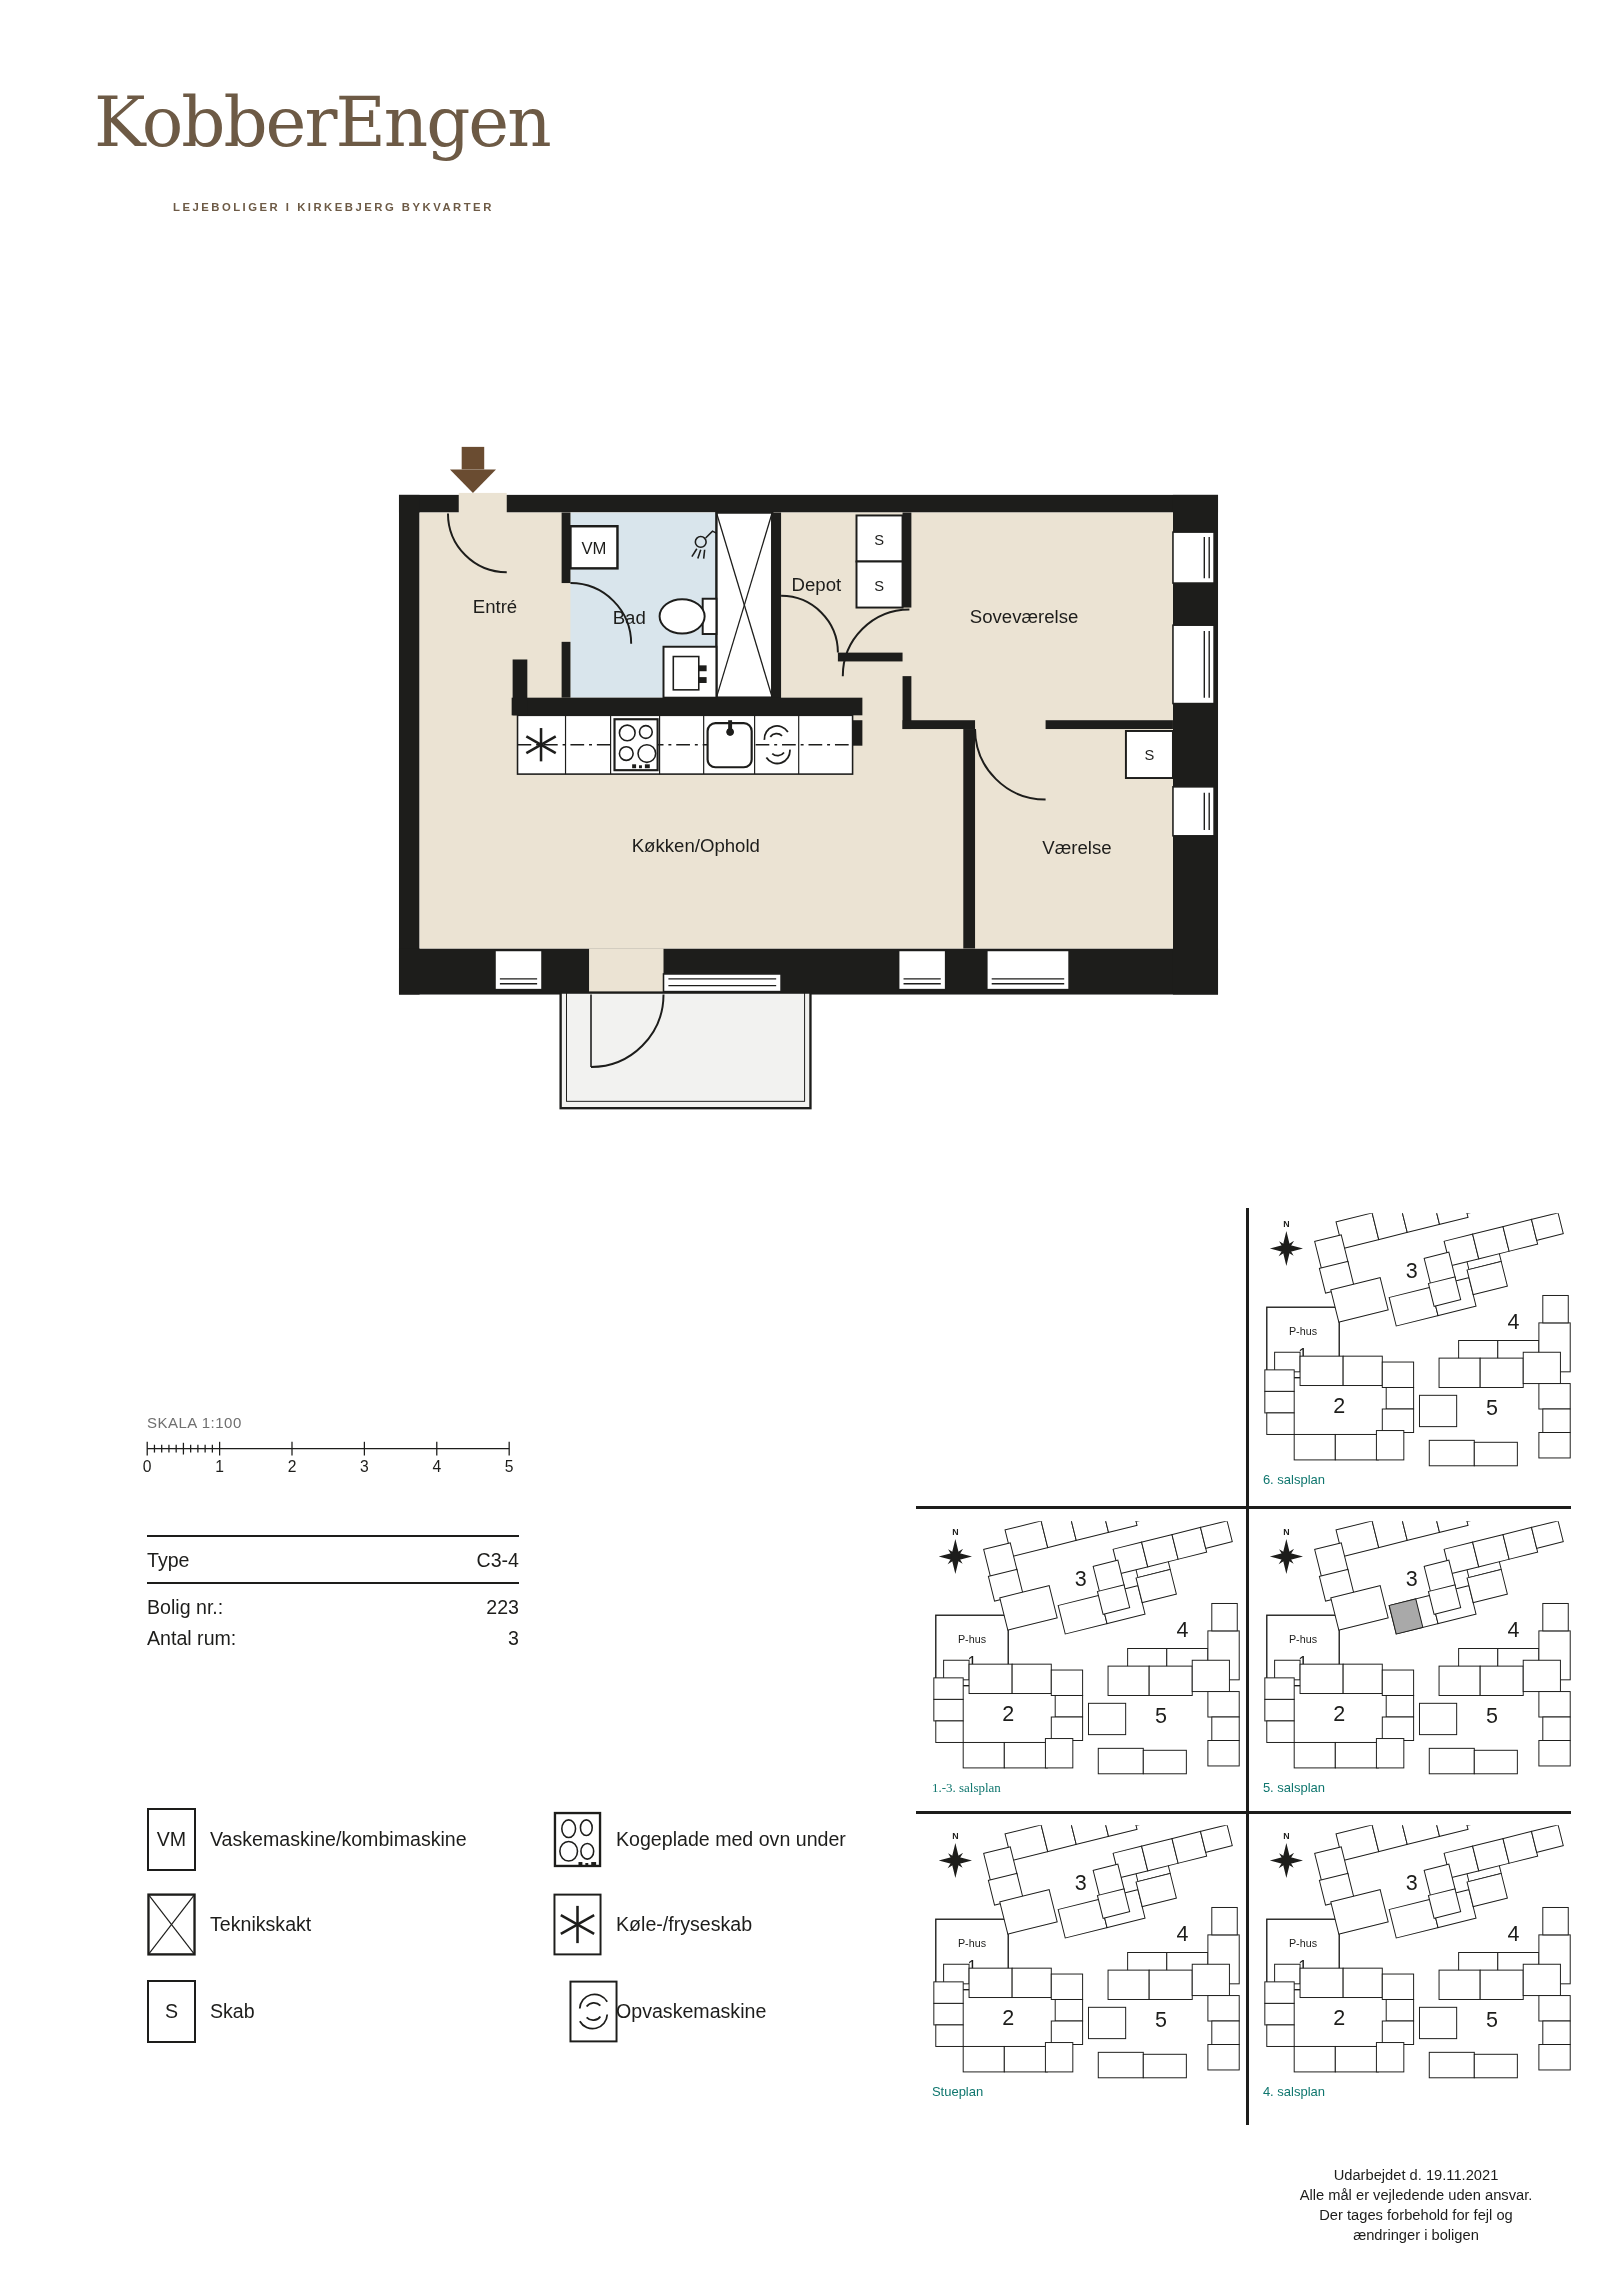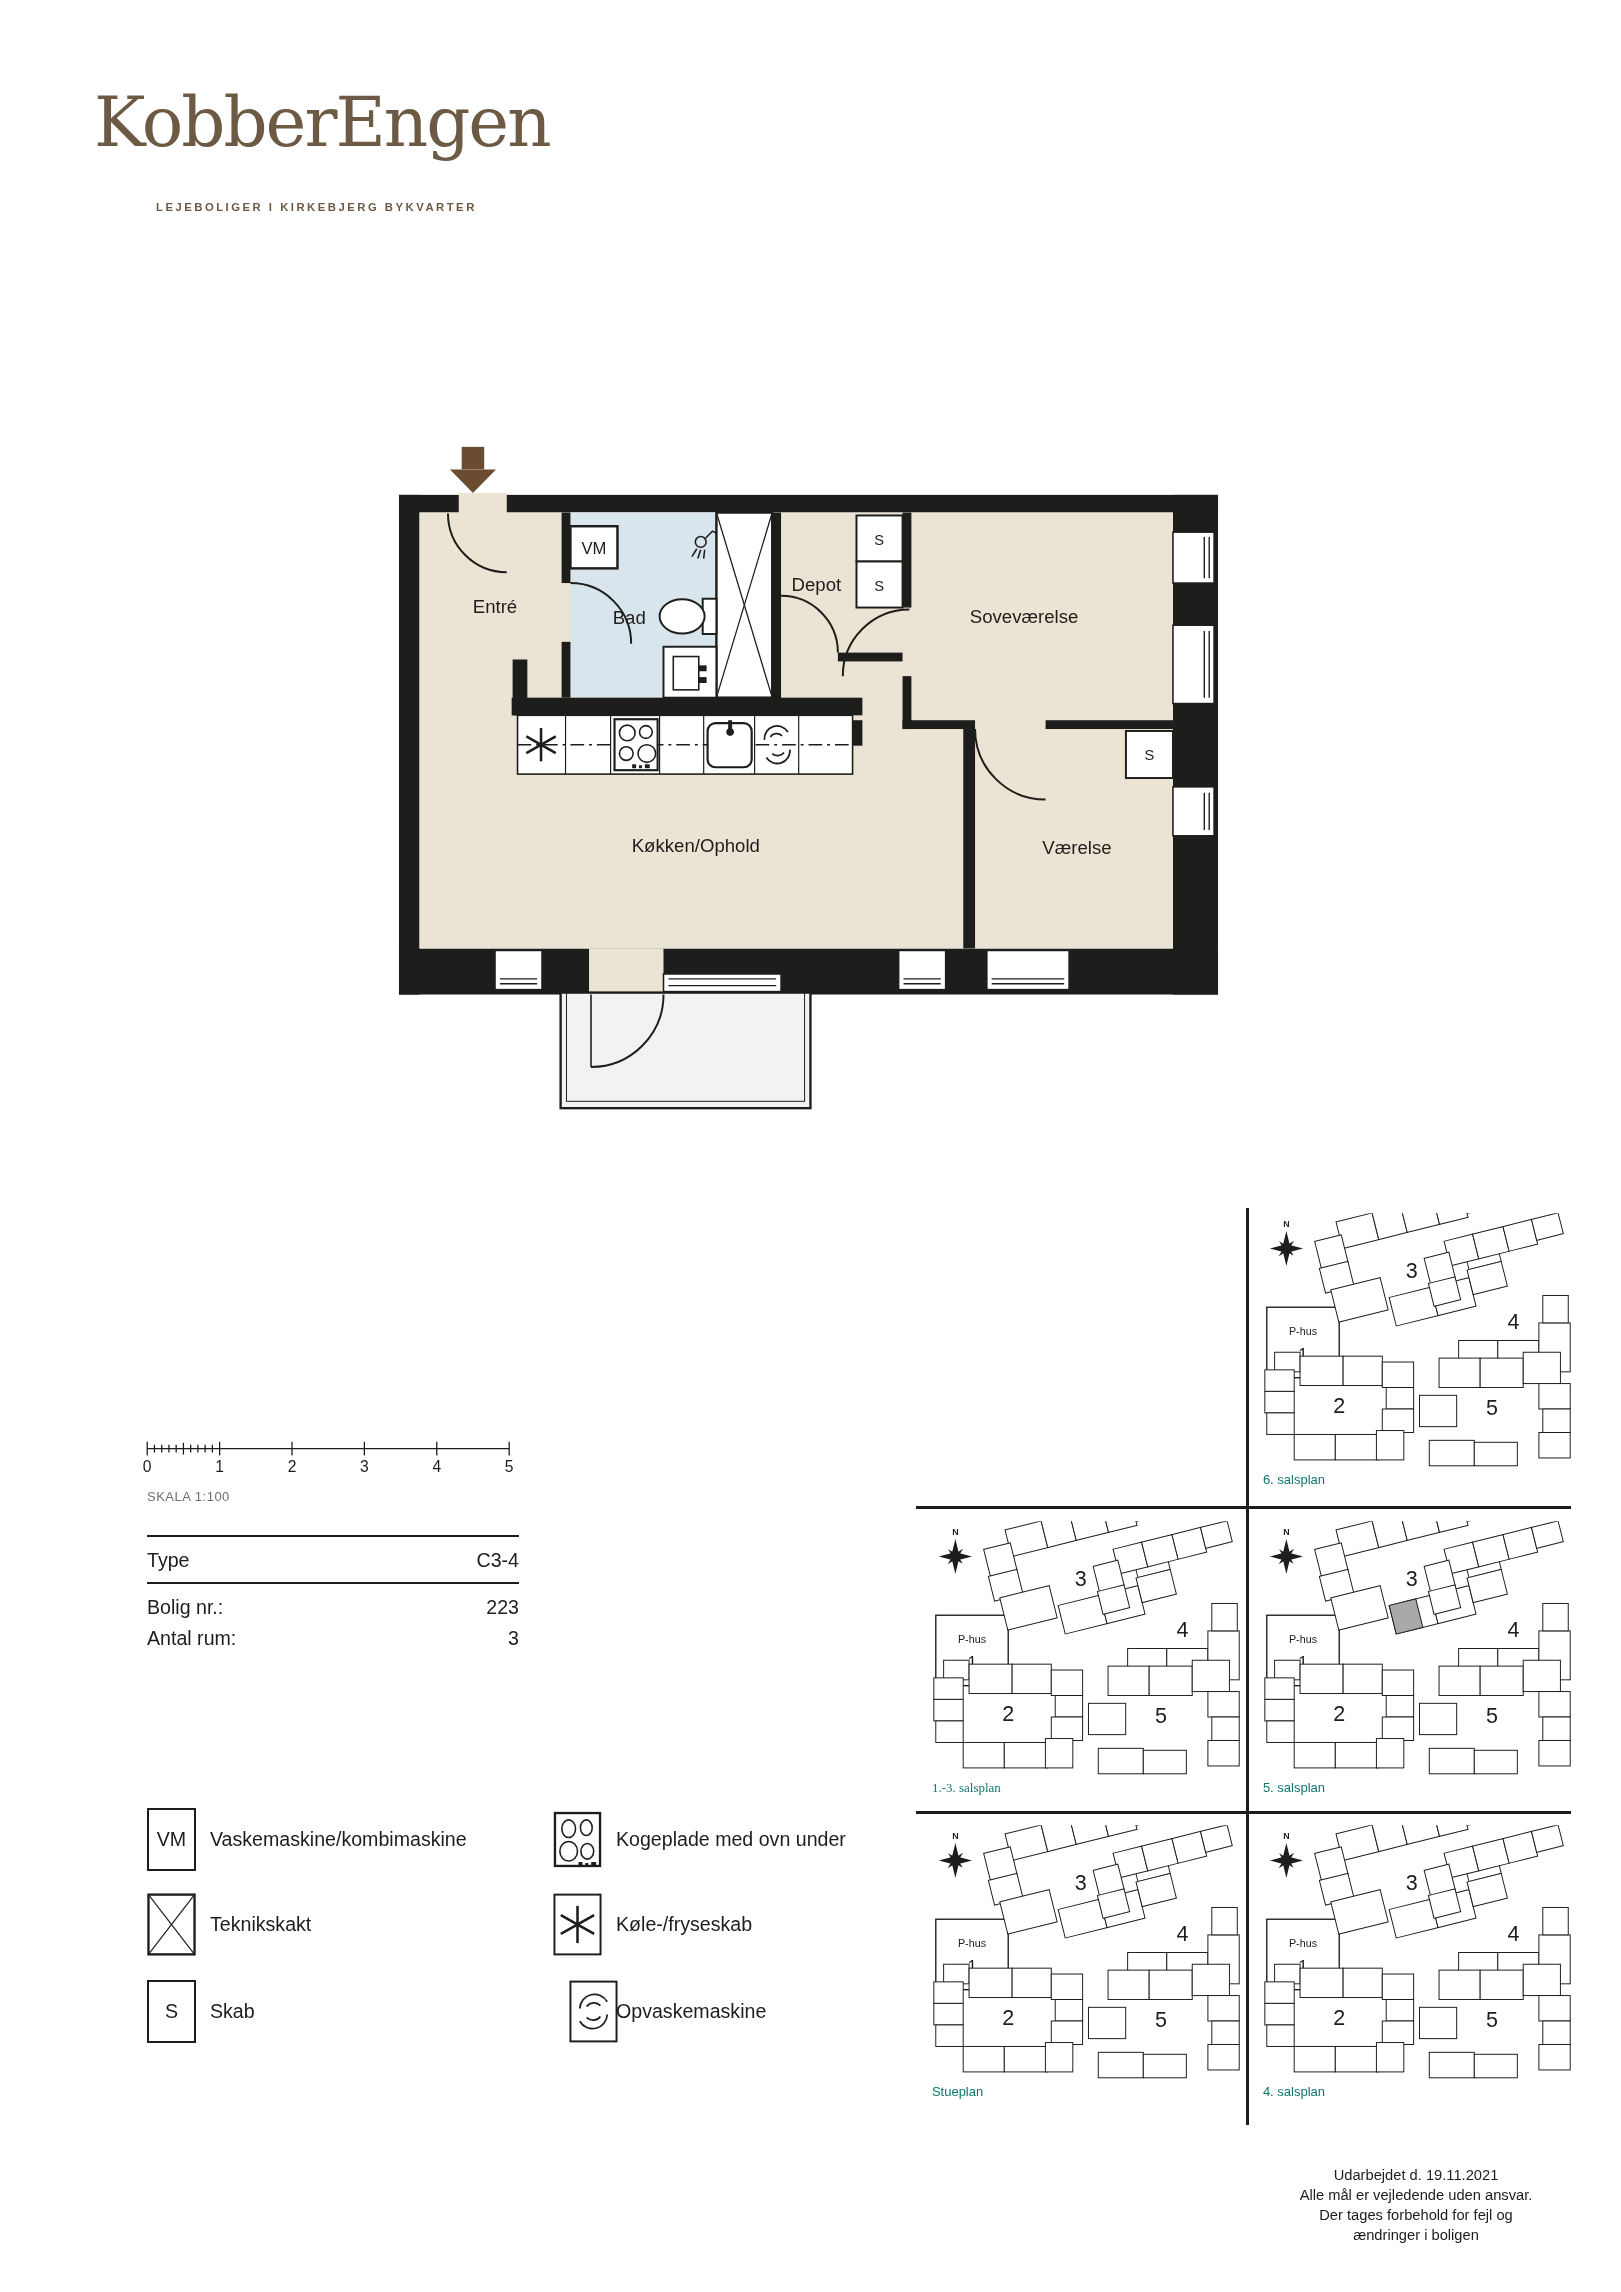--- a/index.html
+++ b/index.html
@@ -1,22 +1,22 @@
 <!DOCTYPE html>
 <html><head>
 <meta charset="utf-8">
 <style>
   html,body{margin:0;padding:0;background:#fff;}
   body{width:1621px;height:2293px;position:relative;font-family:"Liberation Sans",sans-serif;color:#1d1d1b;}
   .abs{position:absolute;}
   
   .logo{left:94px;top:82px;font-family:"DejaVu Serif","Liberation Serif",serif;font-size:69px;letter-spacing:-2px;color:#6d5a45;}
-  .tagline{left:156px;top:201px;font-size:11.3px;font-weight:bold;letter-spacing:2.5px;color:#6d5a45;}
-  
-  .skala-label{left:147px;top:1489px;font-size:13px;color:#6f6f6f;letter-spacing:0.5px;}
+  .tagline{left:173px;top:201px;font-size:11.3px;font-weight:bold;letter-spacing:2.5px;color:#6d5a45;}
+  
+  .skala-label{left:147px;top:1414px;font-size:15px;color:#6f6f6f;letter-spacing:0.5px;}
   .scalebar{left:141px;top:1433px;}
   
   .info{left:147px;top:1535px;width:372px;}
   .info .hr{position:absolute;left:0;width:372px;height:1.5px;background:#1d1d1b;}
   .info .row{position:absolute;left:0;width:372px;font-size:19.6px;}
   .info .row .lab{float:left;}
   .info .row .val{float:right;}
   
   .leg-item{position:absolute;height:63px;}
   .leg-box{position:absolute;left:0;top:0;width:45px;height:59px;border:2px solid #1d1d1b;background:#fff;

